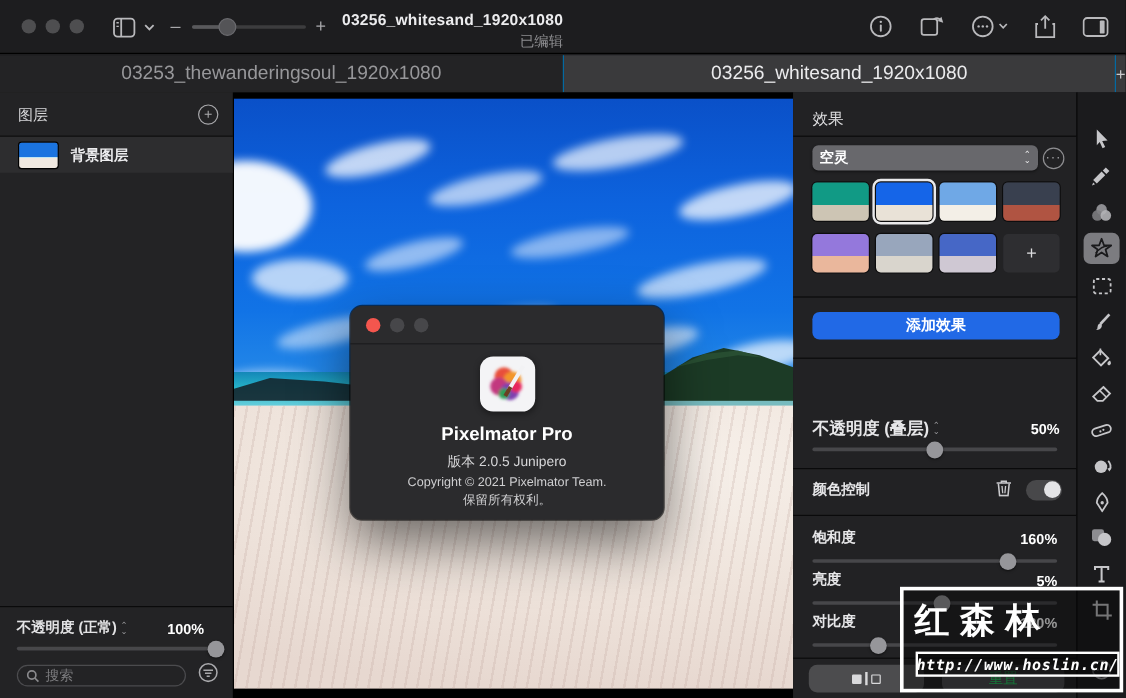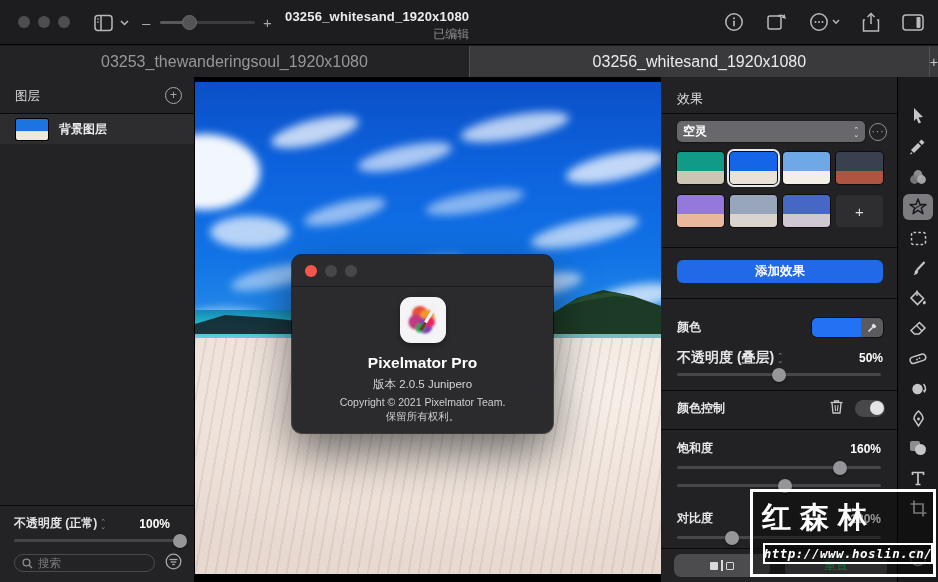--- a/index.html
+++ b/index.html
@@ -333,32 +333,20 @@
         <div class="preset" style="background: linear-gradient(rgb(111, 168, 230) 0px, rgb(111, 168, 230) 58%, rgb(243, 239, 231) 58%, rgb(243, 239, 231) 100%);"></div>
         <div class="preset" style="background: linear-gradient(rgb(57, 64, 79) 0px, rgb(57, 64, 79) 58%, rgb(176, 84, 66) 58%, rgb(176, 84, 66) 100%);"></div>
         <div class="preset" style="background: linear-gradient(rgb(148, 120, 220) 0px, rgb(148, 120, 220) 58%, rgb(234, 183, 156) 58%, rgb(234, 183, 156) 100%);"></div>
         <div class="preset" style="background: linear-gradient(rgb(152, 166, 188) 0px, rgb(152, 166, 188) 58%, rgb(217, 213, 205) 58%, rgb(217, 213, 205) 100%);"></div>
         <div class="preset" style="background: linear-gradient(rgb(70, 103, 198) 0px, rgb(70, 103, 198) 58%, rgb(207, 200, 211) 58%, rgb(207, 200, 211) 100%);"></div>
         <div class="preset-add">+</div>
       </div>
       <div class="fx-sep" style="top:170px"></div>
       <div class="add-effect-btn" style="background: rgb(33, 105, 230);">添加效果</div>
       <div class="fx-sep" style="top:221px"></div>
-      <div class="color-row">
-        <span class="lbl">颜色</span>
-        <div class="color-well">
-          <div class="color-swatch" style="background: rgb(36, 114, 244);"></div>
-          <div class="eyedrop">
-            <svg width="11" height="11" viewBox="0 0 11 11">
-              <line x1="1.5" y1="9.5" x2="7" y2="4" stroke="#e6e6e8" stroke-width="1.6"></line>
-              <path d="M 6.5 1.5 l 3 3 l -2 2 l -3 -3 z" fill="#e6e6e8"></path>
-            </svg>
-          </div>
-        </div>
-      </div>
       <div class="ov-row">
         <span class="lbl">不透明度 (叠层)</span>
         <span class="stepper">
             <span>⌃</span>
             <span>⌄</span>
           </span>
         <span class="val">50%</span>
       </div>
       <div class="slider ov-slider">
         <div class="knob" style="left: calc(50% - 7px);"></div>
@@ -385,20 +373,24 @@
         <div class="head">
           <span class="lbl">饱和度</span>
           <span class="val">160%</span>
         </div>
         <div class="slider">
           <div class="knob" style="left: calc(80% - 7px);"></div>
         </div>
       </div>
 
       <div class="adj" style="top:398px">
+        <div class="head">
+          <span class="lbl">亮度</span>
+          <span class="val">5%</span>
+        </div>
         <div class="slider">
           <div class="knob" style="left: calc(53% - 7px);"></div>
         </div>
       </div>
 
       <div class="adj" style="top:433px">
         <div class="head">
           <span class="lbl">对比度</span>
           <span class="val">120%</span>
         </div>

